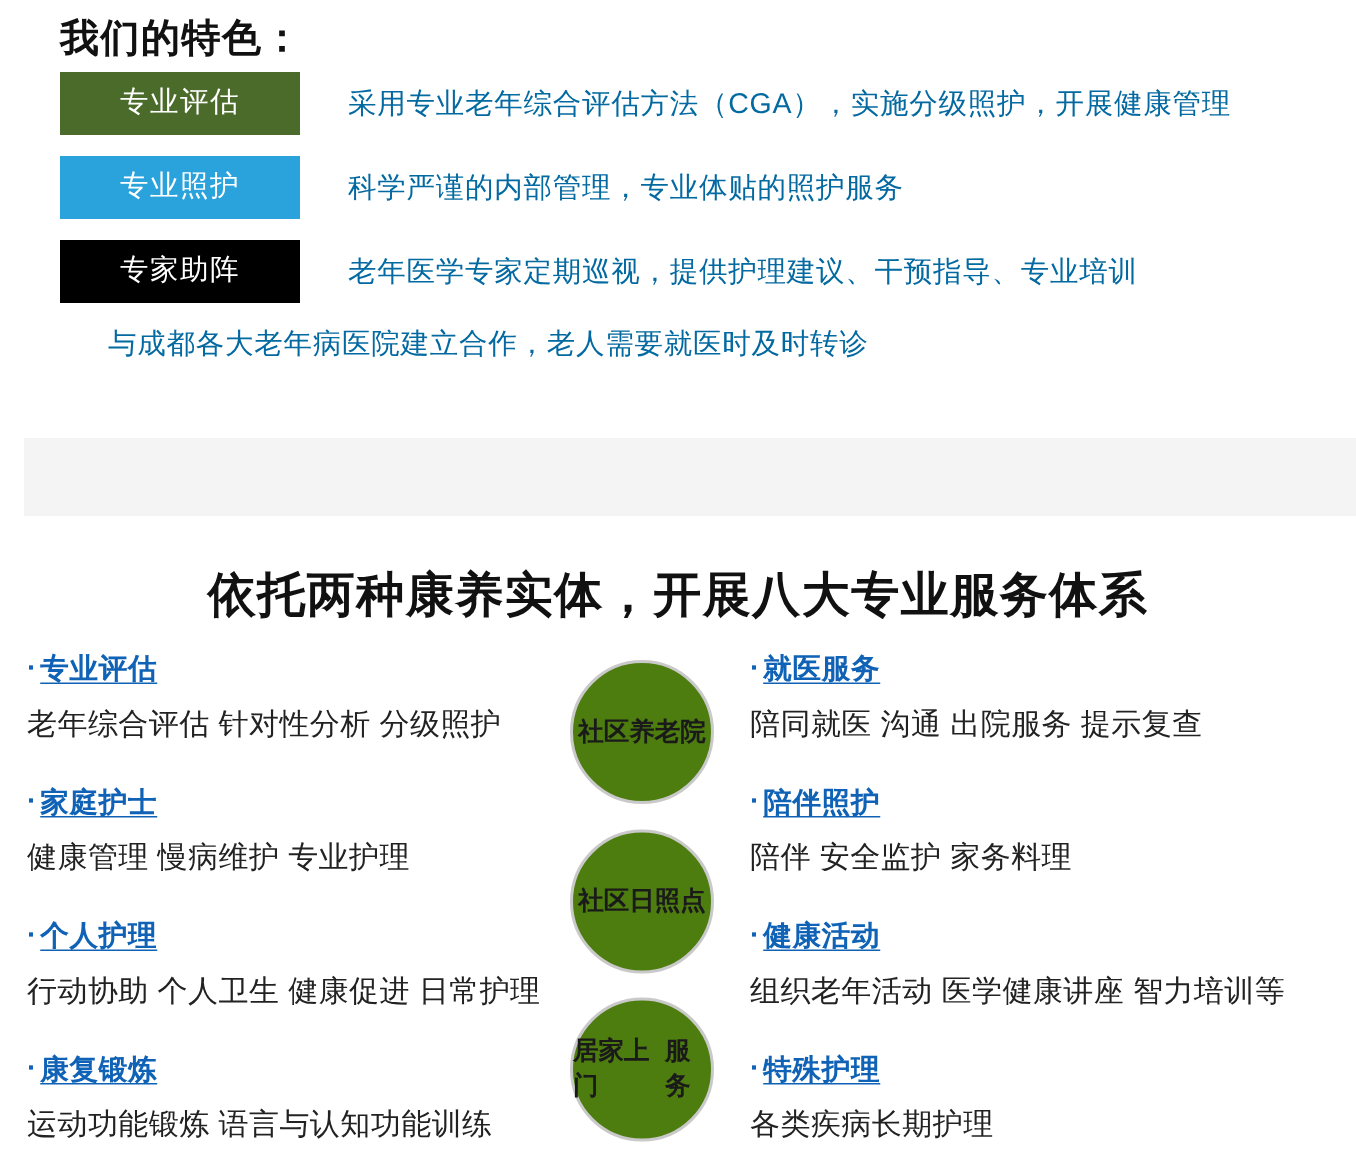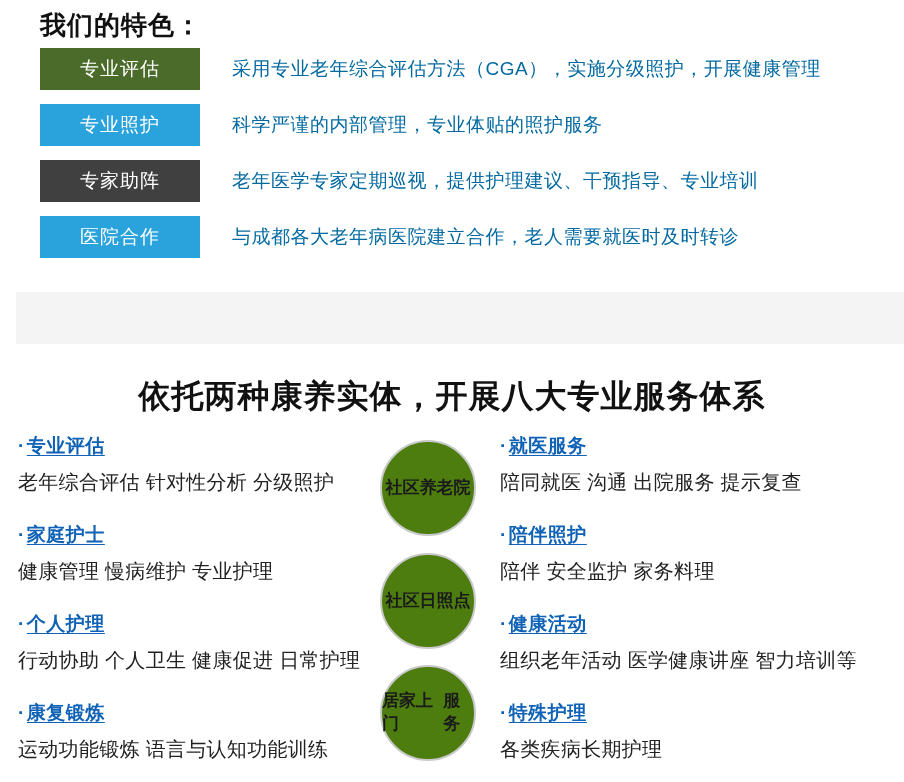--- a/index.html
+++ b/index.html
@@ -162,26 +162,25 @@
     <div class="feature-tag" style="background: rgb(74, 107, 42);">专业评估</div>
     <div class="feature-text">采用专业老年综合评估方法（CGA），实施分级照护，开展健康管理</div>
   </div>
 
   <div class="feature-row" id="feature-row-1">
     <div class="feature-tag" style="background: rgb(42, 163, 221);">专业照护</div>
     <div class="feature-text">科学严谨的内部管理，专业体贴的照护服务</div>
   </div>
 
   <div class="feature-row" id="feature-row-2">
-    <div class="feature-tag" style="background: #404040;">专家助阵</div>
+    <div class="feature-tag" style="background: #000000;">专家助阵</div>
     <div class="feature-text">老年医学专家定期巡视，提供护理建议、干预指导、专业培训</div>
   </div>
 
   <div class="feature-row" id="feature-row-3">
-    <div class="feature-tag" style="background: rgb(42, 163, 221);">医院合作</div>
     <div class="feature-text">与成都各大老年病医院建立合作，老人需要就医时及时转诊</div>
   </div>
 
   <div id="feature-divider"></div>
 </div>
 
 <div id="services-section">
 
   <div id="services-title">依托两种康养实体，开展八大专业服务体系</div>
 

